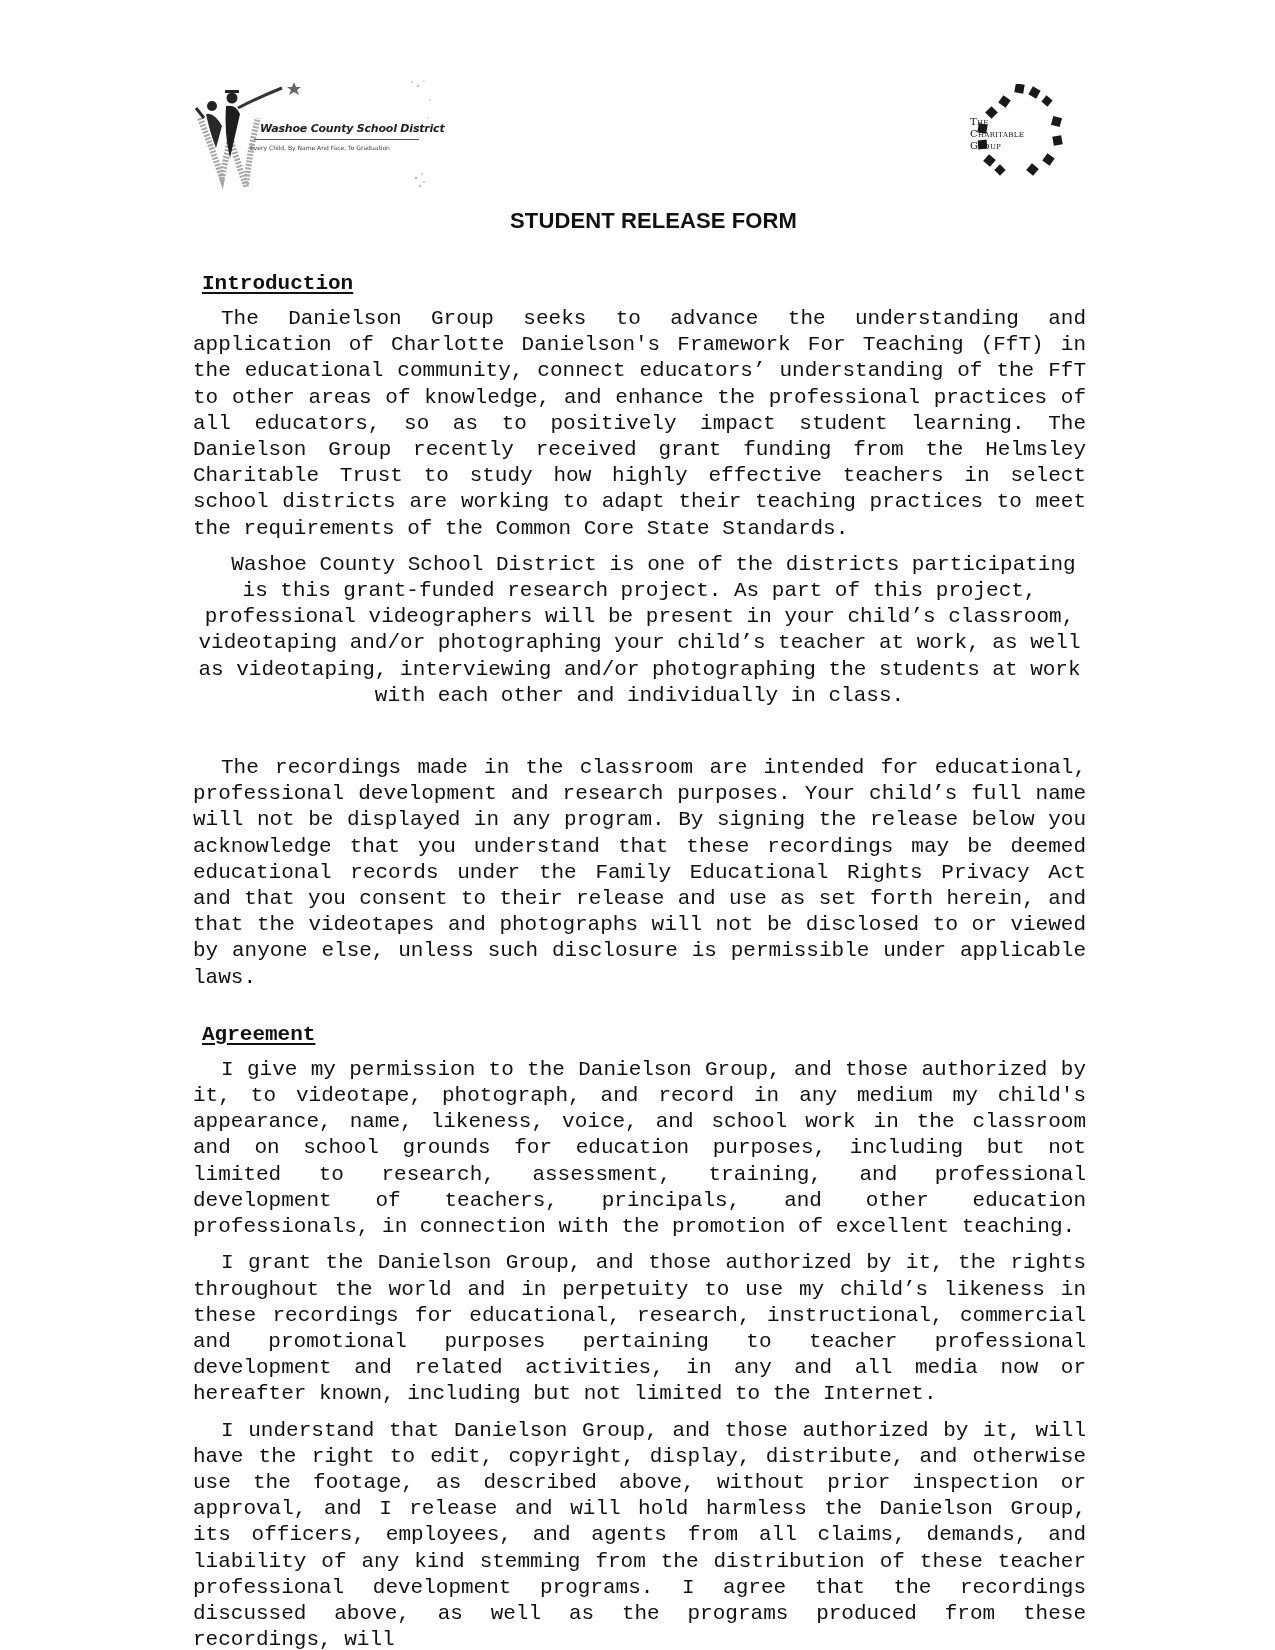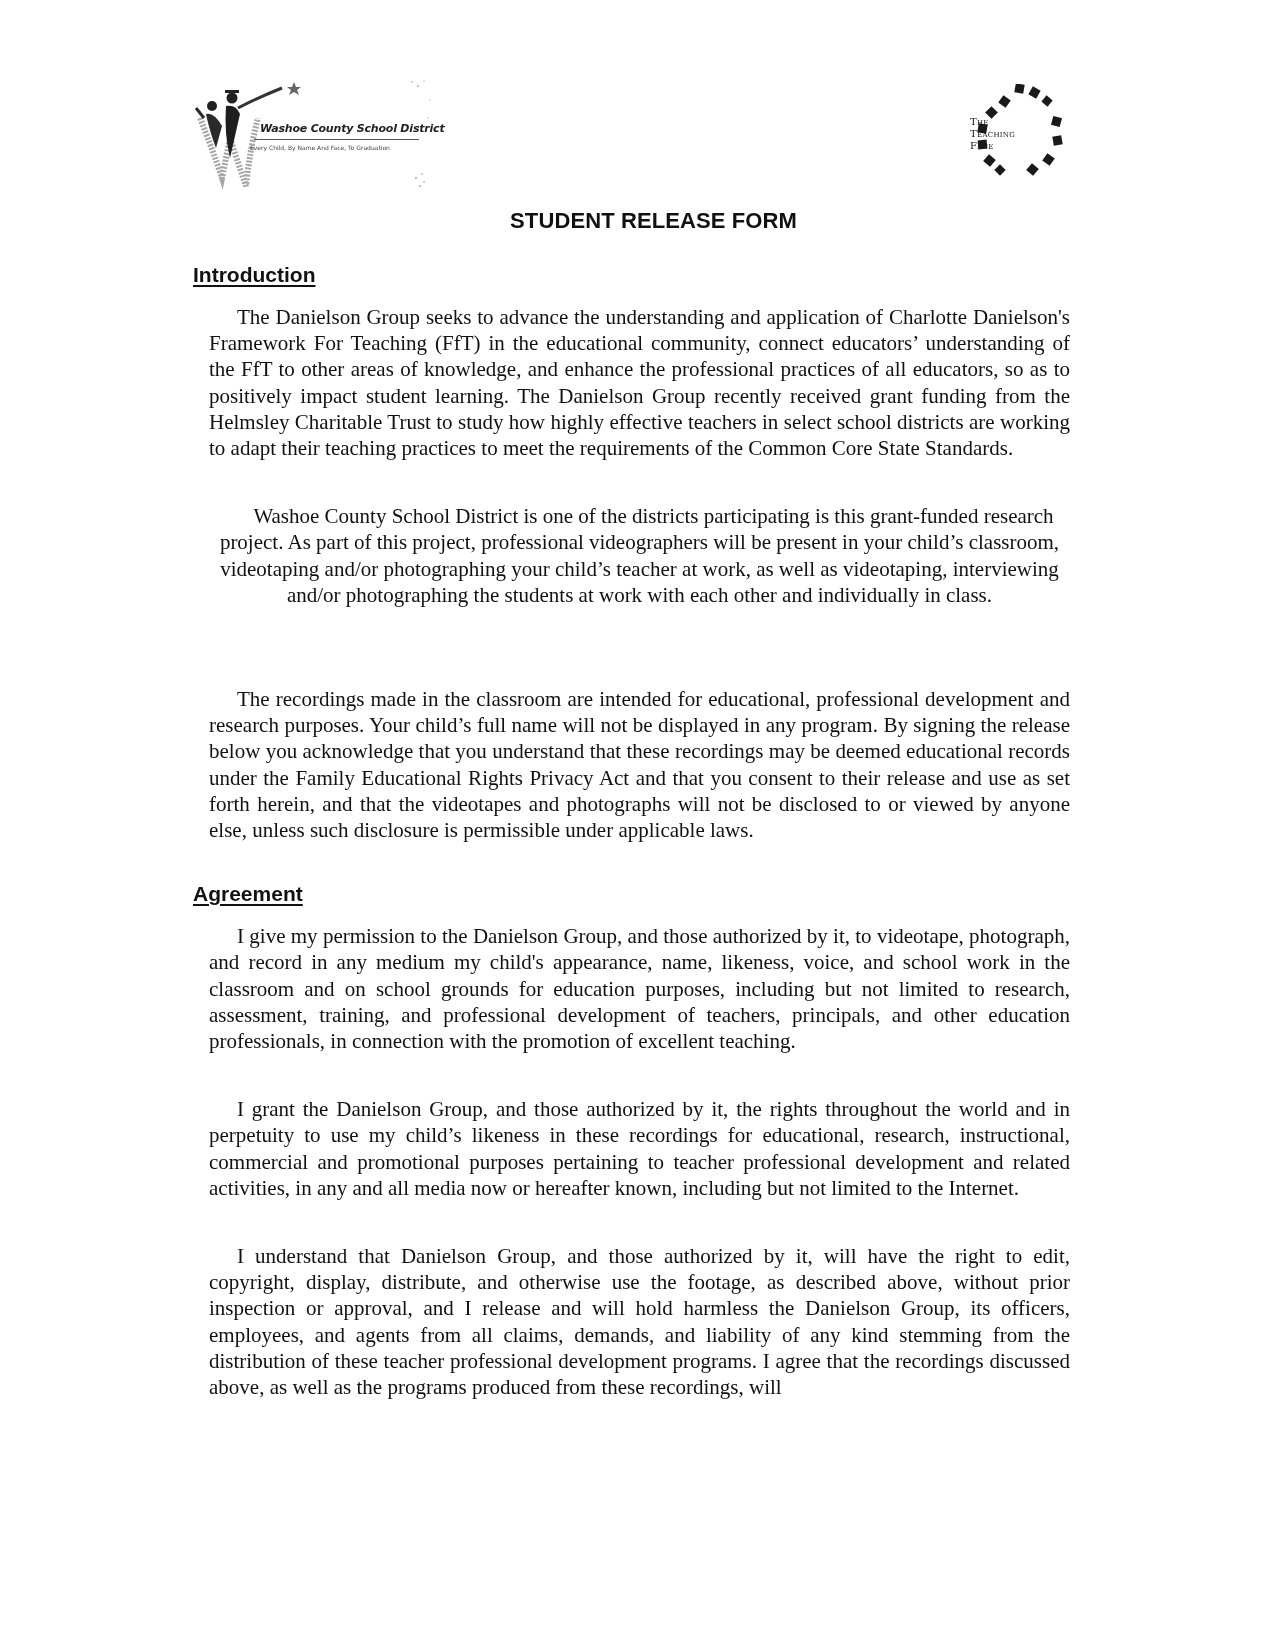--- a/index.html
+++ b/index.html
@@ -15,22 +15,22 @@
 
     .dg-logo { position: absolute; left: 970px; top: 84px; width: 100px; height: 100px; }
     .dg-logo svg { position: absolute; left: 0; top: 0; }
     .dg-text { position: absolute; left: 0; top: 32px; width: 100px; font-family: "DejaVu Serif", serif; font-size: 10px; line-height: 12px; color: #111; font-variant: small-caps; letter-spacing: 0.3px; }
 
     
     .doc-title { position: absolute; left: 0; top: 208px; width: 1275px; text-align: center; font-family: Liberation Sans, sans-serif; font-weight: bold; font-size: 22px; letter-spacing: 0.1px; padding-left: 16px; }
 
     
     .content { position: absolute; left: 193px; top: 262px; width: 893px; font-family: "Liberation Serif", serif; font-size: 21px; line-height: 26.2px; color: #111; }
-    .section-head { font-family: Liberation Sans, sans-serif; font-weight: bold; font-size: 21px; text-decoration: underline; text-underline-offset: 3px; margin: 0; line-height: 26px; }
-    .para { margin: 16px; text-indent: 28px; text-align: justify; }
+    .section-head { font-family: Liberation Mono, monospace; font-weight: bold; font-size: 21px; text-decoration: underline; text-underline-offset: 3px; margin: 9px; line-height: 26px; }
+    .para { margin: 0; text-indent: 28px; text-align: justify; font-family: Liberation Mono, monospace; }
     .para.ragged { text-align: center; }
     .gap-s { height: 10px; }
     .gap-m { height: 24px; }
     .gap-l { height: 22px; }
   </style>
 </head>
 <body>
 
 <div class="page">
 
@@ -80,22 +80,22 @@
         <rect x="30" y="13" width="9" height="9" transform="rotate(35 34.5 17.5)"></rect>
         <rect x="17" y="24" width="9" height="9" transform="rotate(45 21.5 28.5)"></rect>
         <rect x="8" y="40" width="9" height="9" transform="rotate(10 12.5 44.5)"></rect>
         <rect x="8" y="56" width="9" height="9" transform="rotate(-5 12.5 60.5)"></rect>
         <rect x="15" y="72" width="9" height="9" transform="rotate(40 19.5 76.5)"></rect>
         <rect x="26" y="82" width="8" height="8" transform="rotate(45 30 86)"></rect>
       </g>
     </svg>
     <div class="dg-text">
       <div>The</div>
-      <div>Teaching</div>
-      <div>Face</div>
+      <div>Charitable</div>
+      <div>Group</div>
     </div>
   </div>
 
   <div class="doc-title">STUDENT RELEASE FORM</div>
 
   <div class="content">
 
     <h2 class="section-head">Introduction</h2>
     <p class="para">The Danielson Group seeks to advance the understanding and application of Charlotte Danielson's Framework For Teaching (FfT) in the educational community, connect educators’ understanding of the FfT to other areas of knowledge, and enhance the professional practices of all educators, so as to positively impact student learning. The Danielson Group recently received grant funding from the Helmsley Charitable Trust to study how highly effective teachers in select school districts are working to adapt their teaching practices to meet the requirements of the Common Core State Standards.</p>
     <div class="gap-s"></div>

